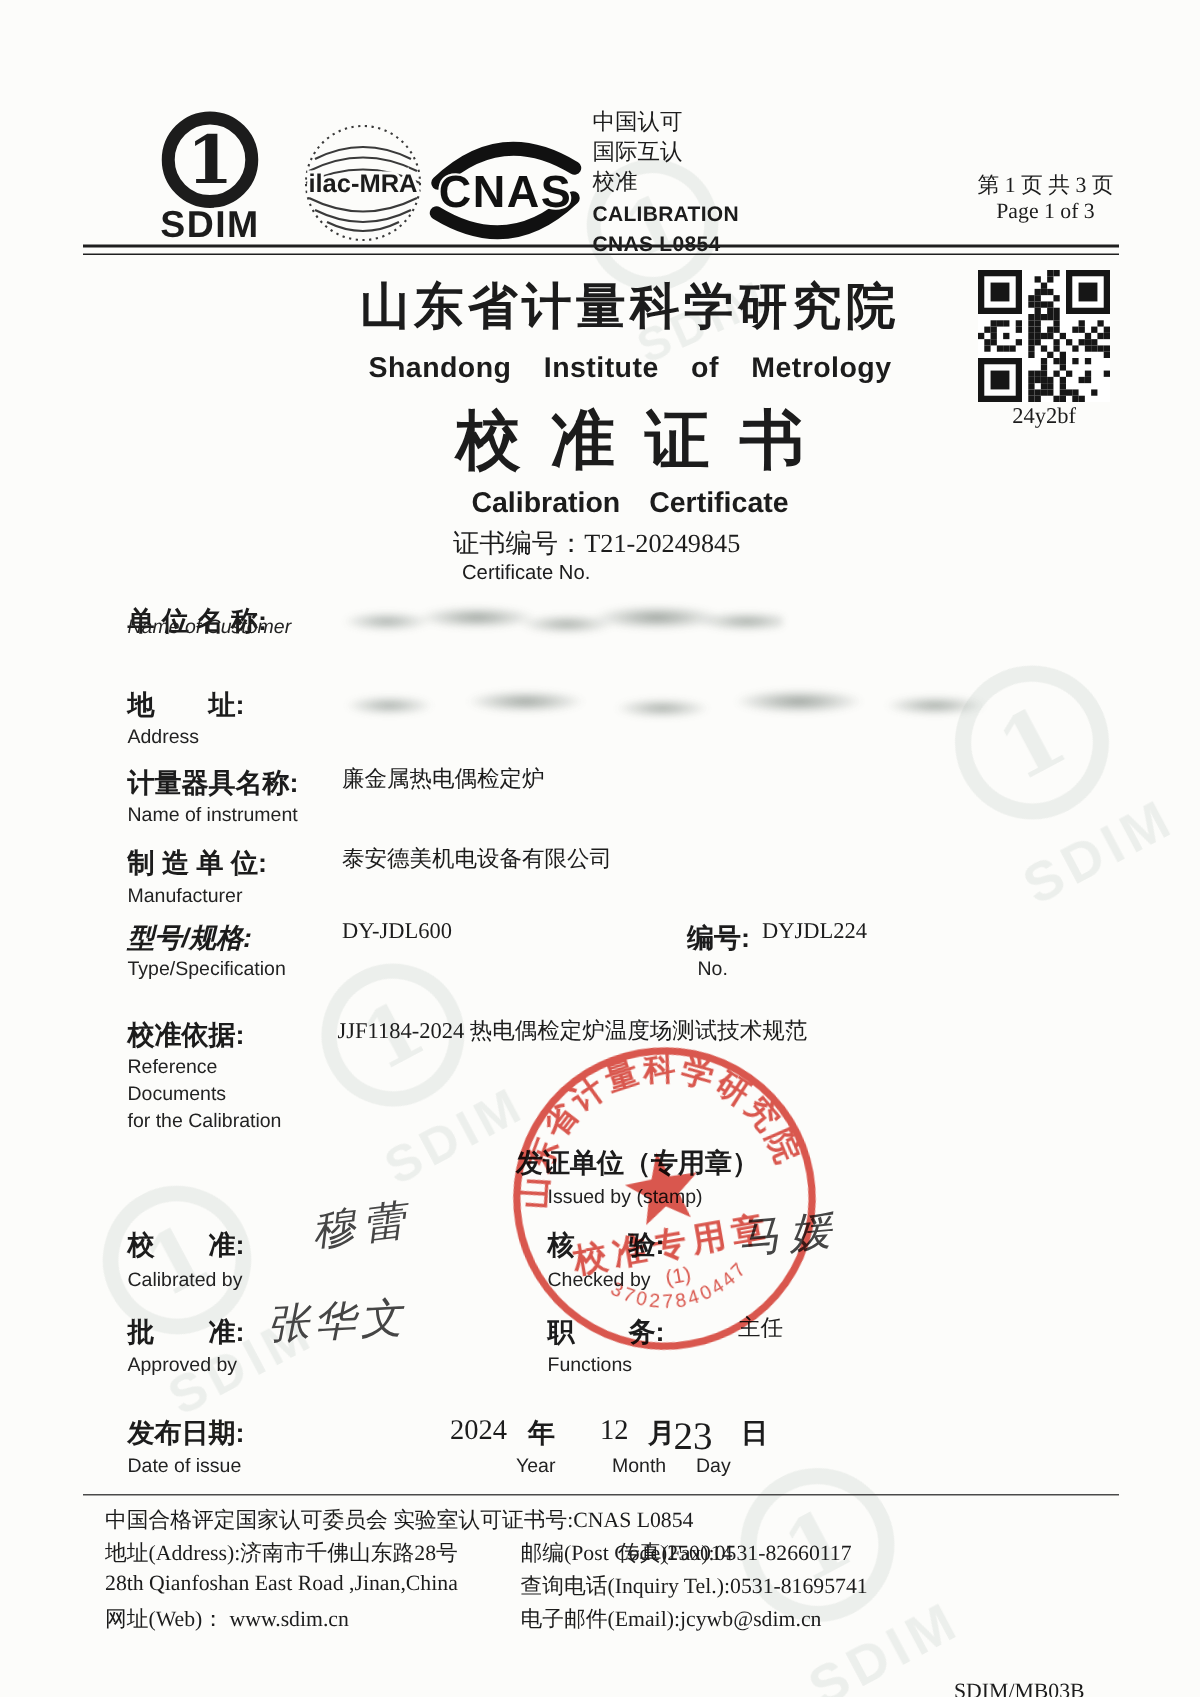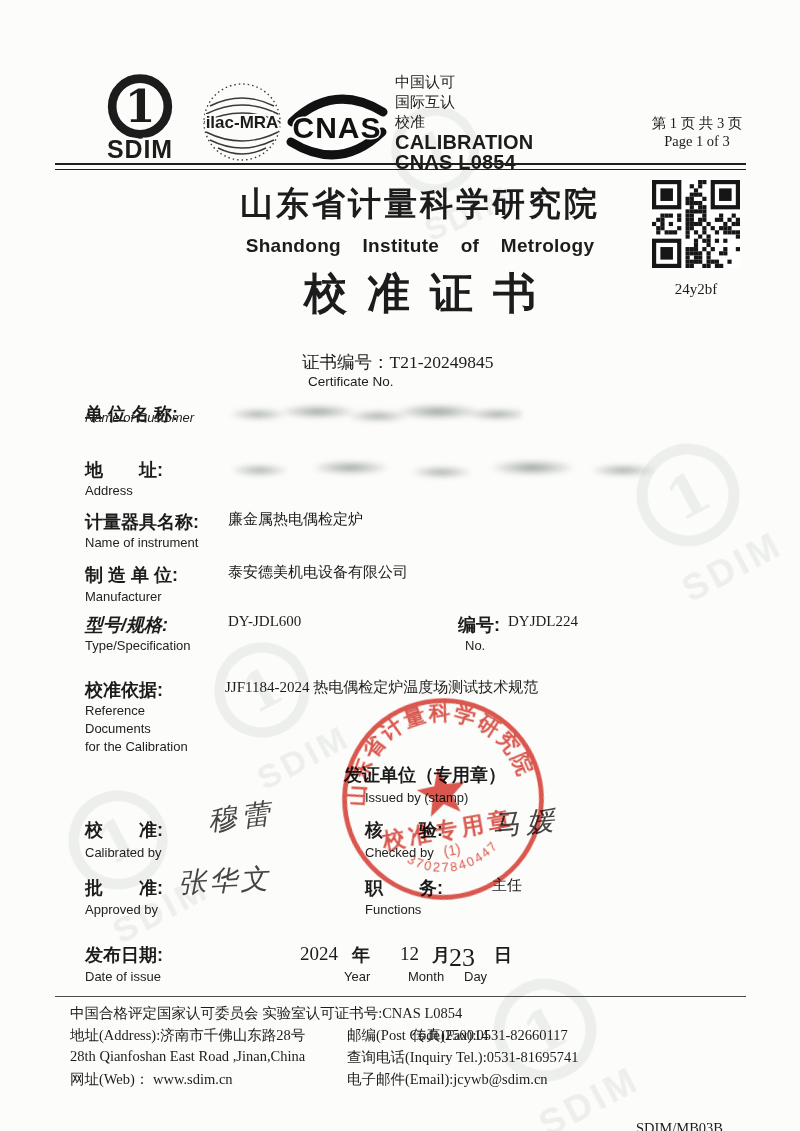--- a/index.html
+++ b/index.html
@@ -8,39 +8,39 @@
   .abs{position:absolute;}
 
   
   .watermarks{position:absolute;left:0;top:0;width:800px;height:1131px;color:#dfe4e0;pointer-events:none;}
 
   
   .logo-box svg{display:block;}
   .logo-one{font-family:"DejaVu Serif",serif;font-weight:bold;}
   .accred{left:395px;top:72px;width:170px;line-height:20px;}
   .accred .cn{font-family:"Liberation Serif","DejaVu Serif",serif;font-size:15px;}
-  .accred .en{font-weight:bold;font-size:20px;letter-spacing:.2px;}
+  .accred .en{font-weight:bold;font-size:14px;letter-spacing:.2px;}
   .pageinfo{left:632px;top:114px;width:130px;text-align:center;font-family:"Liberation Serif",serif;}
   .pageinfo .cn{font-size:14.5px;}
   .pageinfo .en{font-size:14.5px;}
   .hdr-rule{left:55px;top:163px;width:691px;height:4px;border-top:2.5px solid #1f1f1f;border-bottom:1.2px solid #1f1f1f;}
 
   
   .title-wrap{left:70px;top:182px;width:700px;text-align:center;}
   .org-cn{font-family:"Liberation Serif","DejaVu Serif",serif;font-weight:bold;font-size:33px;letter-spacing:3px;}
   .org-en{margin-top:8px;font-weight:bold;font-size:19px;word-spacing:16px;letter-spacing:.3px;}
   .cert-cn{margin-top:8px;font-family:"Liberation Serif","DejaVu Serif",serif;font-weight:900;font-size:43px;letter-spacing:20px;text-indent:20px;}
   .cert-en{margin-top:2px;font-weight:bold;font-size:19px;word-spacing:14px;}
   .certno{left:302px;top:350px;font-family:"Liberation Serif","DejaVu Serif",serif;font-size:17.5px;}
   .certno-en{left:308px;top:374px;font-size:13.5px;}
 
   
   .qr{left:652px;top:180px;width:88px;text-align:center;}
   .qr svg{background:#fff;display:block;}
-  .qr .cap{font-family:"Liberation Serif",serif;font-size:15px;margin-top:13px;}
+  .qr .cap{font-family:"Liberation Serif",serif;font-size:15px;margin-top:2px;}
 
   
   .lab-cn{position:absolute;font-weight:bold;font-size:18px;white-space:nowrap;}
   .lab-en{position:absolute;font-size:13px;color:#222;white-space:nowrap;}
   .val{position:absolute;font-family:"Liberation Serif","DejaVu Serif",serif;font-size:15px;white-space:nowrap;}
   .smudge{position:absolute;height:26px;border-radius:10px;filter:blur(2.5px);opacity:.85;background:
     radial-gradient(ellipse 42px 9px at 12% 55%, #9aa29d 0%, transparent 70%),
     radial-gradient(ellipse 55px 10px at 32% 45%, #8d958f 0%, transparent 72%),
     radial-gradient(ellipse 45px 9px at 52% 62%, #99a09a 0%, transparent 70%),
     radial-gradient(ellipse 60px 11px at 72% 45%, #8a928c 0%, transparent 72%),
@@ -128,20 +128,21 @@
     <div class="cn">第 1 页 共 3 页</div>
     <div class="en">Page 1 of 3</div>
   </div>
 
   <div class="abs hdr-rule"></div>
 
   <div class="abs title-wrap">
     <div class="org-cn">山东省计量科学研究院</div>
     <div class="org-en">Shandong Institute of Metrology</div>
     <div class="cert-cn">校准证书</div>
+    <div class="cert-en">Calibration Certificate</div>
   </div>
   <div class="abs certno">
     <span>证书编号：</span><span>T21-20249845</span>
   </div>
   <div class="abs certno-en">Certificate No.</div>
 
   <div class="abs qr">
     <svg id="qr-svg" width="88" height="88" viewBox="0 0 84 84" fill="#161616">
       <g id="qr-modules">
           <rect x="44" y="0" width="4" height="4"></rect>

